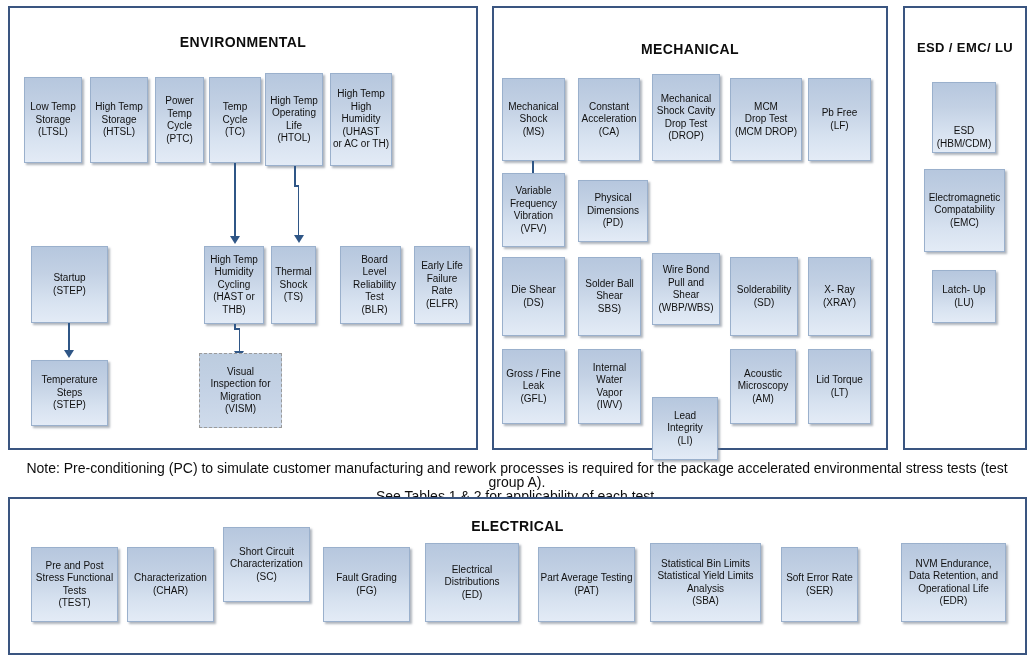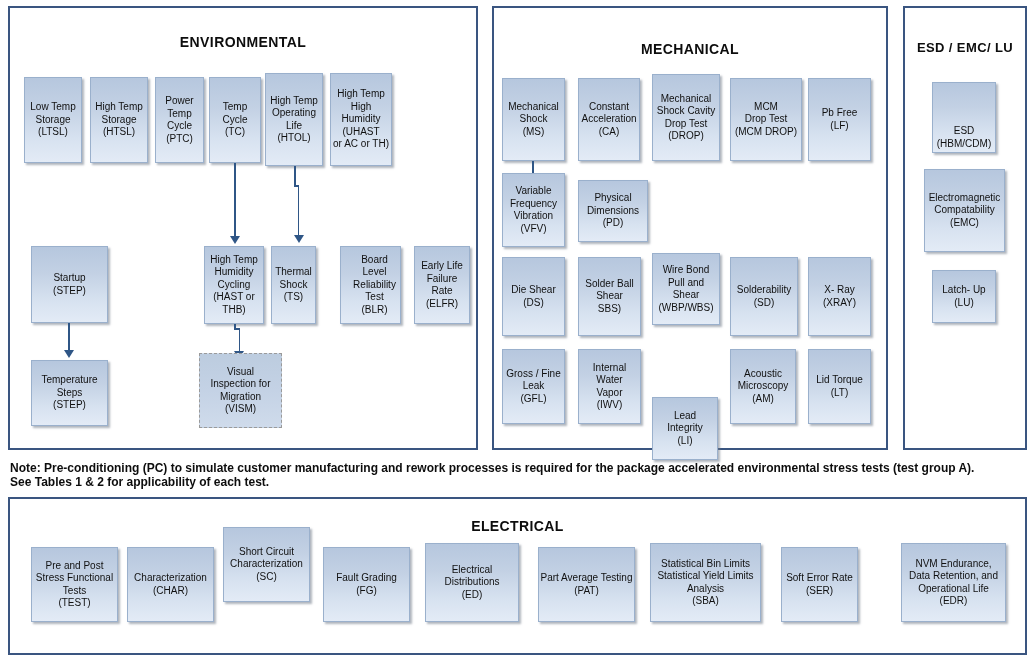--- a/index.html
+++ b/index.html
@@ -47,23 +47,23 @@
   .arrow{position:absolute;}
   .arrow .shaft{position:absolute;background:#2f5686;}
   .arrow .head{
     position:absolute;width:0;height:0;
     border-left:5px solid transparent;
     border-right:5px solid transparent;
     border-top:8px solid #2f5686;
   }
   .note{
     position:absolute;
-    text-align:left;
-    font-size:12px;
-    font-weight:bold;
+    text-align:center;
+    font-size:14px;
+    font-weight:normal;
     line-height:14px;
     color:#0d0d0d;
   }
 </style>
 </head>
 <body>
 
 <div class="panel" style="left:8px;top:6px;width:470px;height:444px;">
 </div>
 <div class="panel-title" style="left:8px;top:34px;width:470px;">ENVIRONMENTAL</div>

